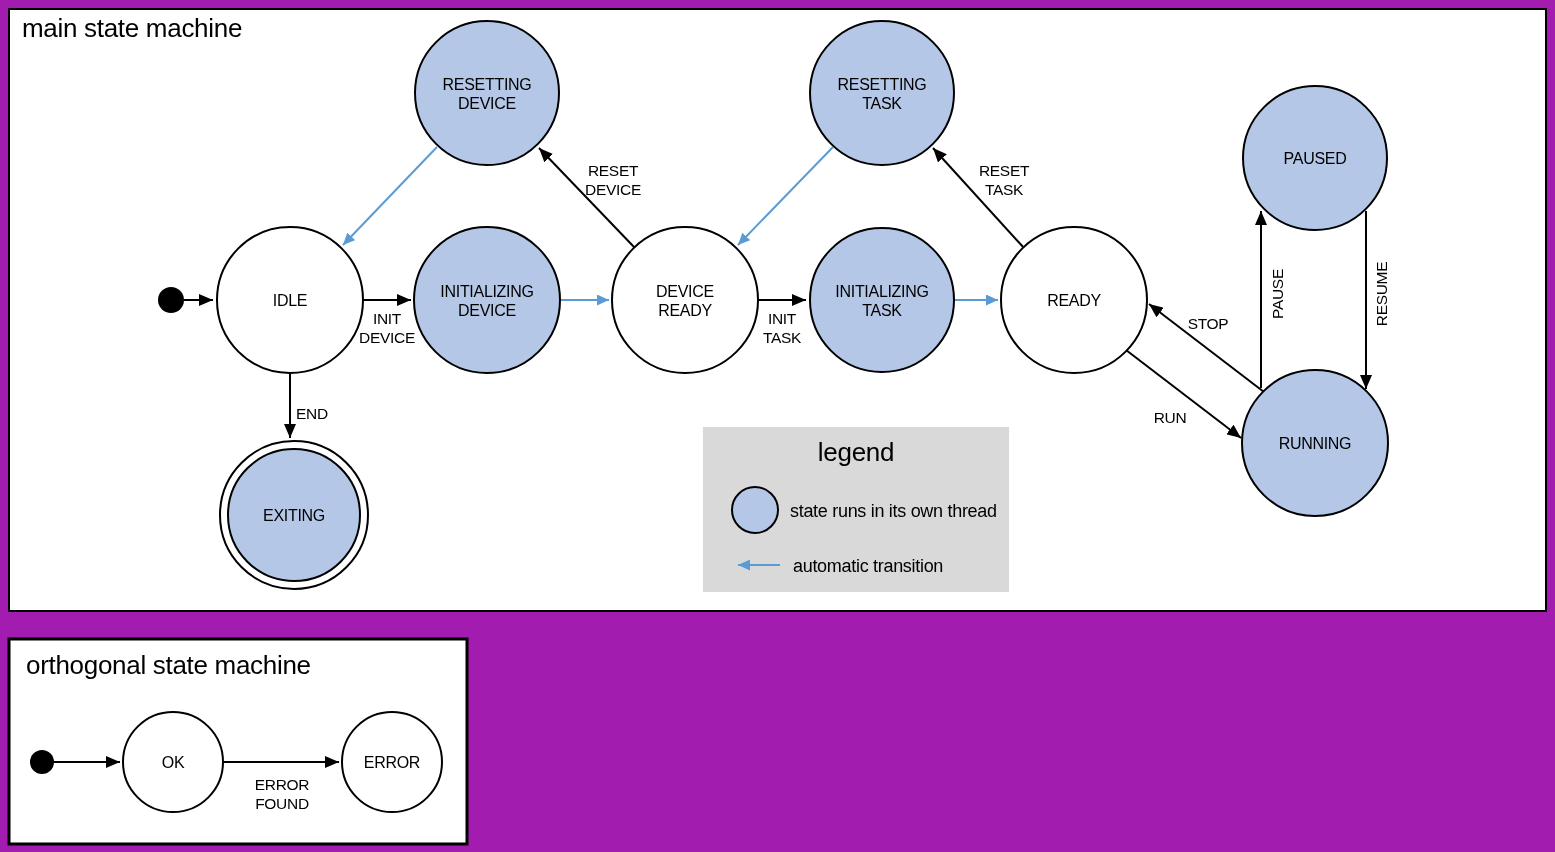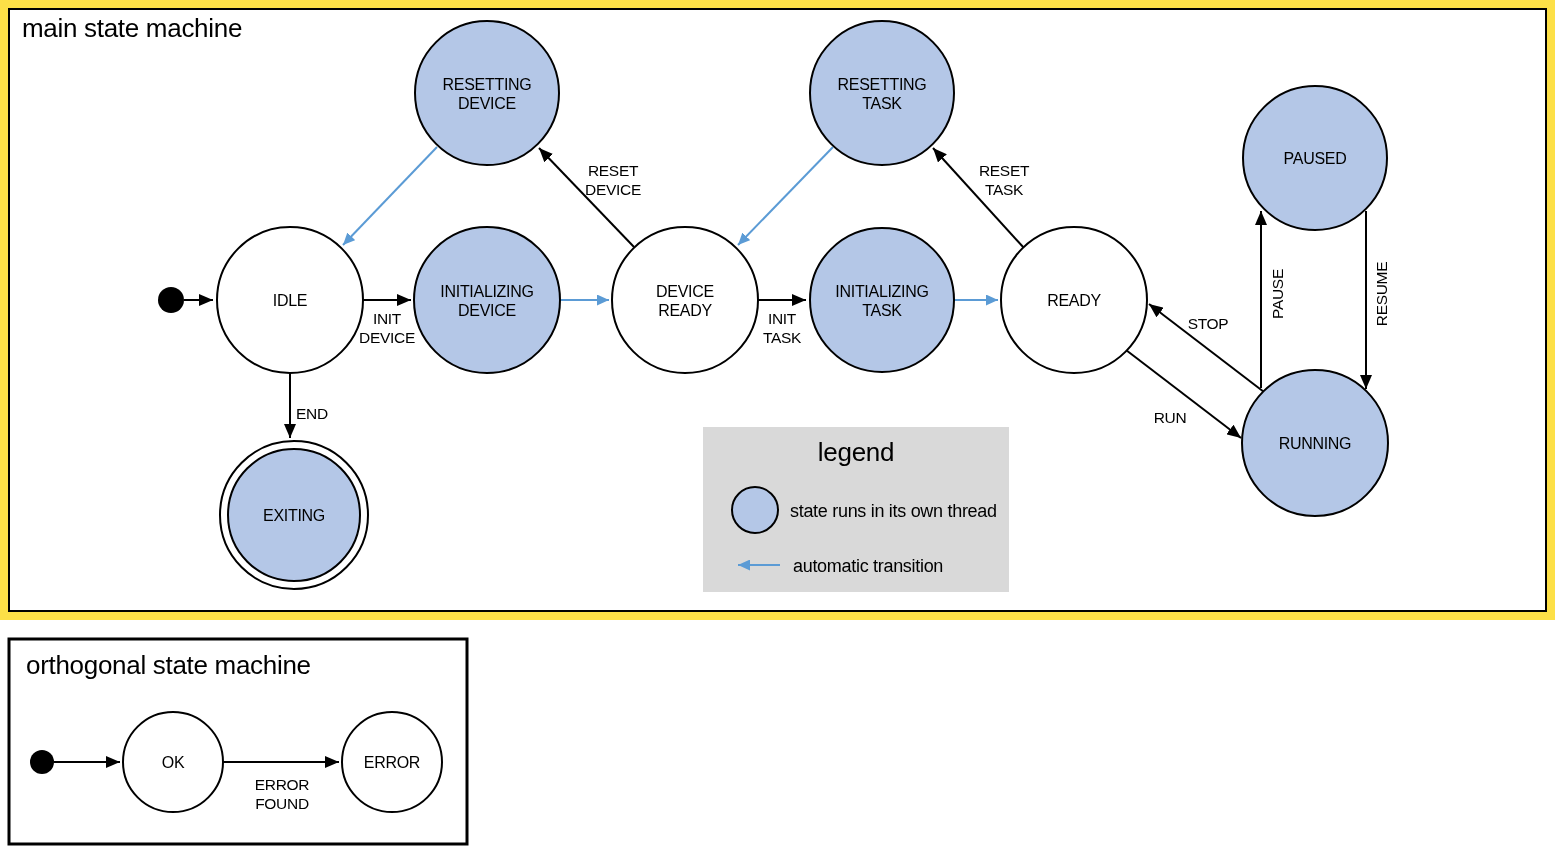--- a/index.html
+++ b/index.html
@@ -1,16 +1,16 @@
 <!DOCTYPE html>
 <html><head>
 <meta charset="utf-8">
 <style>
   html,body{margin:0;padding:0;background:#ffffff;width:1555px;height:852px;overflow:hidden;}
-  .canvas{position:relative;width:1555px;height:620px;background:#fde047;}
+  .canvas{position:relative;width:1555px;height:852px;background:#a21caf;}
   svg{position:absolute;left:0;top:0;}
   text{font-family:"Liberation Sans","DejaVu Sans",sans-serif;fill:#000000;letter-spacing:-0.3px;}
   .box-title{font-size:26px;}
   .state-label{font-size:16px;text-anchor:middle;}
   .trans-label{font-size:15.5px;text-anchor:middle;}
   .legend-title{font-size:26px;text-anchor:middle;}
   .legend-item-label{font-size:18px;}
   .node{stroke:#000000;stroke-width:2;}
   .white-node{fill:#ffffff;}
   .edge{stroke:#000000;stroke-width:2;fill:none;}

